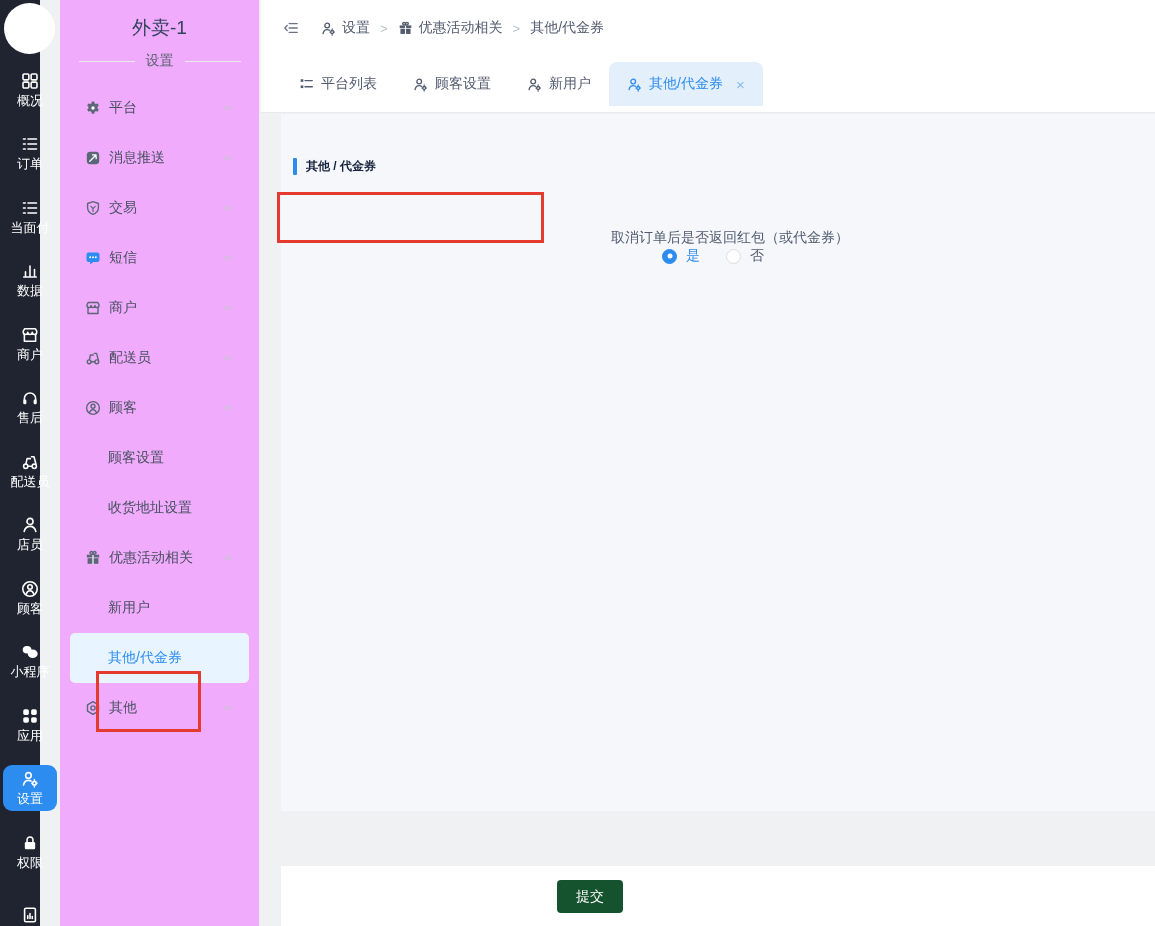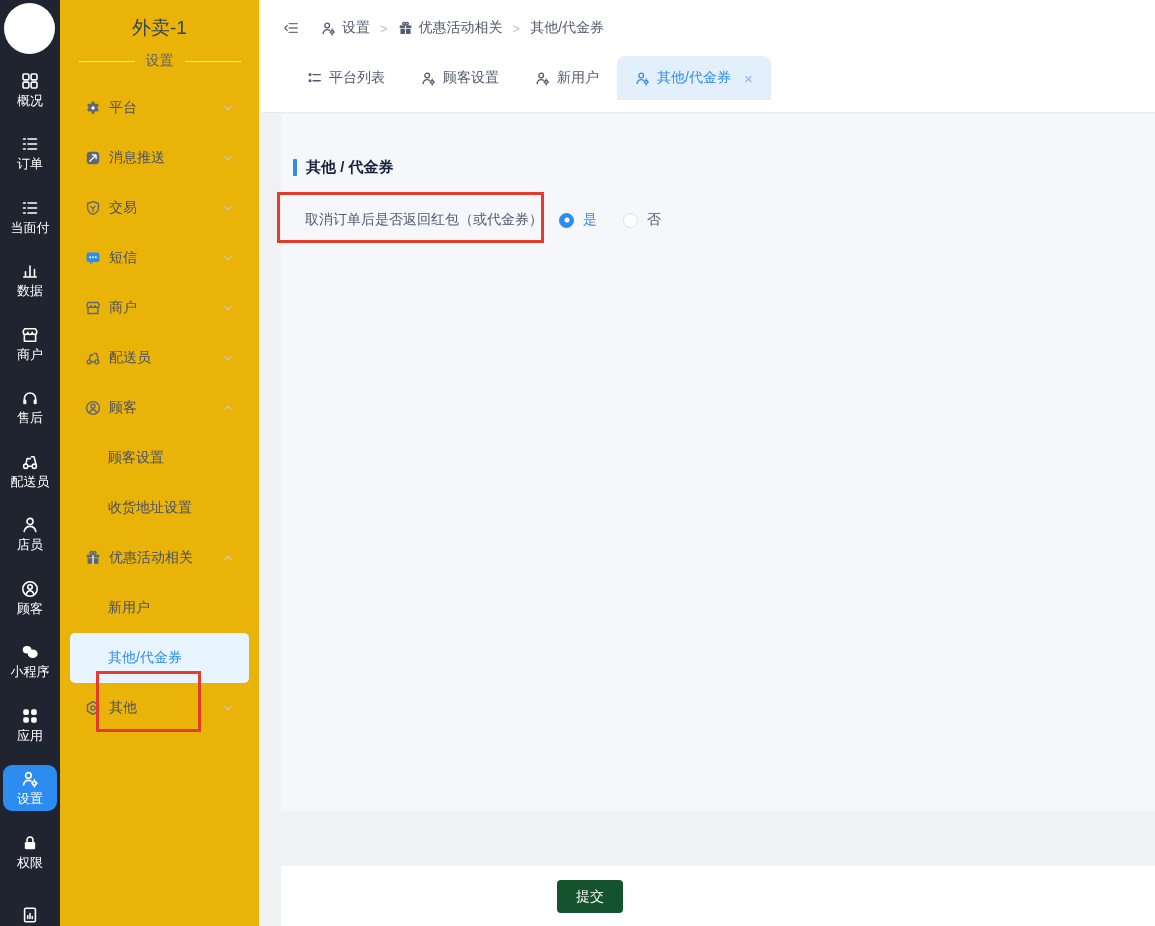--- a/index.html
+++ b/index.html
@@ -3,56 +3,56 @@
 <meta charset="utf-8">
 <style>
   html,body{margin:0;padding:0;}
   body{
     position:relative;width:1155px;height:926px;overflow:hidden;
     background:#f0f1f3;
     font-family:"Liberation Sans","DejaVu Sans",sans-serif;
     -webkit-font-smoothing:antialiased;
   }
   
-  .rail{position:absolute;left:0;top:0;width:60px;height:926px;background:#1f2430;z-index:5;}
+  .rail{position:absolute;left:0;top:0;width:40px;height:926px;background:#1f2430;z-index:5;}
   .avatar{position:absolute;left:4px;top:3px;width:51px;height:51px;border-radius:50%;background:#fff;cursor:pointer;}
   .rail-items{position:absolute;top:58px;left:0;width:60px;display:flex;flex-direction:column;align-items:center;}
   .rail-item{height:63.5px;width:56px;display:flex;flex-direction:column;align-items:center;justify-content:center;color:#fff;cursor:pointer;}
   .rail-item .inner{display:flex;flex-direction:column;align-items:center;justify-content:center;width:54px;padding:5px 0;border-radius:9px;}
   .rail-item.active .inner{background:#2d8cf0;}
   .rail-item .lbl{font-size:13px;line-height:15px;margin-top:3px;white-space:nowrap;}
   .rail-item svg{display:block;}
   
-  .sidebar{position:absolute;left:60px;top:0;width:200px;height:926px;background:#eab308;border-right:1px solid #eceef2;box-sizing:border-box;z-index:4;}
+  .sidebar{position:absolute;left:60px;top:0;width:200px;height:926px;background:#f0abfc;border-right:1px solid #eceef2;box-sizing:border-box;z-index:4;}
   .sb-title{margin-top:15px;text-align:center;font-size:19px;color:#33435c;font-weight:500;}
   .sb-sub{display:flex;align-items:center;justify-content:center;margin-top:11px;font-size:14px;color:#5b6270;}
   .sb-sub .line{width:56px;height:1px;background:#e8eaec;margin:0 11px;}
   .menu{margin-top:13px;}
   .menu-item{position:relative;height:50px;display:flex;align-items:center;font-size:14px;color:#495060;margin:0 10px;padding-left:15px;border-radius:5px;cursor:pointer;box-sizing:border-box;}
   .menu-item.child{padding-left:38px;}
   .menu-item.active{background:#e8f4ff;color:#2d8cf0;}
   .menu-item .mi-icon{display:flex;margin-right:8px;color:#5c6676;}
   .menu-item .chev{position:absolute;right:14px;top:50%;transform:translateY(-50%);color:#c5c8ce;display:flex;}
   
   .topbar{position:absolute;left:261px;top:0;width:894px;height:56px;background:#fff;z-index:3;}
   .crumb{display:flex;align-items:center;height:100%;padding-left:22px;font-size:14px;color:#515a6e;}
   .crumb .collapse{display:flex;color:#6b7486;margin-right:22px;cursor:pointer;}
   .crumb .bc{display:flex;align-items:center;gap:6px;cursor:pointer;}
   .crumb .bc .bc-icon{display:flex;color:#515a6e;}
   .crumb .sep{color:#b8bdc7;margin:0 10px;font-size:13px;}
-  .tabbar{position:absolute;left:261px;top:56px;width:894px;height:57px;background:#fff;border-bottom:1px solid #e8eaec;display:flex;align-items:flex-start;padding-left:28px;box-sizing:border-box;z-index:3;}
+  .tabbar{position:absolute;left:261px;top:56px;width:894px;height:57px;background:#fff;border-bottom:1px solid #e8eaec;display:flex;align-items:center;padding-left:20px;box-sizing:border-box;z-index:3;}
   .tab{display:flex;align-items:center;gap:7px;font-size:14px;color:#515a6e;padding:13px 18px;cursor:pointer;white-space:nowrap;}
   .tab .t-icon{display:flex;}
   .tab.active{background:#e4effc;color:#2d8cf0;border-radius:8px 8px 0 0;}
   .tab .close{color:#85b9ef;margin-left:6px;font-size:15px;line-height:1;cursor:pointer;}
   
   .panel{position:absolute;left:281px;top:114px;width:874px;height:697px;background:#f5f7fb;z-index:2;}
-  .heading{display:flex;align-items:center;margin:44px 0 0 12px;font-size:15px;font-weight:bold;color:#17233d;}
+  .heading{display:flex;align-items:center;margin:44px 0 0 12px;font-size:12px;font-weight:bold;color:#17233d;}
   .heading .bar{width:4px;height:17px;background:#2d8cf0;border-radius:1px;margin-right:9px;}
-  .form-row{display:flex;align-items:center;margin-top:34px;}
+  .form-row{display:flex;align-items:center;margin-top:54px;flex-direction:column;}
   .form-label{width:238px;margin-left:24px;font-size:14px;color:#515a6e;}
   .radios{display:flex;align-items:center;margin-left:16px;}
   .radio-opt{display:flex;align-items:center;cursor:pointer;margin-right:26px;font-size:14px;color:#515a6e;}
   .radio{width:15px;height:15px;border-radius:50%;border:1px solid #dcdee2;background:#fff;box-sizing:border-box;position:relative;margin-right:9px;}
   .radio-opt.sel{color:#2d8cf0;}
   .radio-opt.sel .radio{background:#2d8cf0;border-color:#2d8cf0;}
   .radio-opt.sel .radio::after{content:"";position:absolute;left:50%;top:50%;transform:translate(-50%,-50%);width:5px;height:5px;border-radius:50%;background:#fff;}
   .hint{display:flex;align-items:center;margin:15px 0 0 271px;font-size:14px;color:#9aa2ad;}
   .hint .h-icon{display:flex;color:#a6adb8;margin-right:7px;}
   

